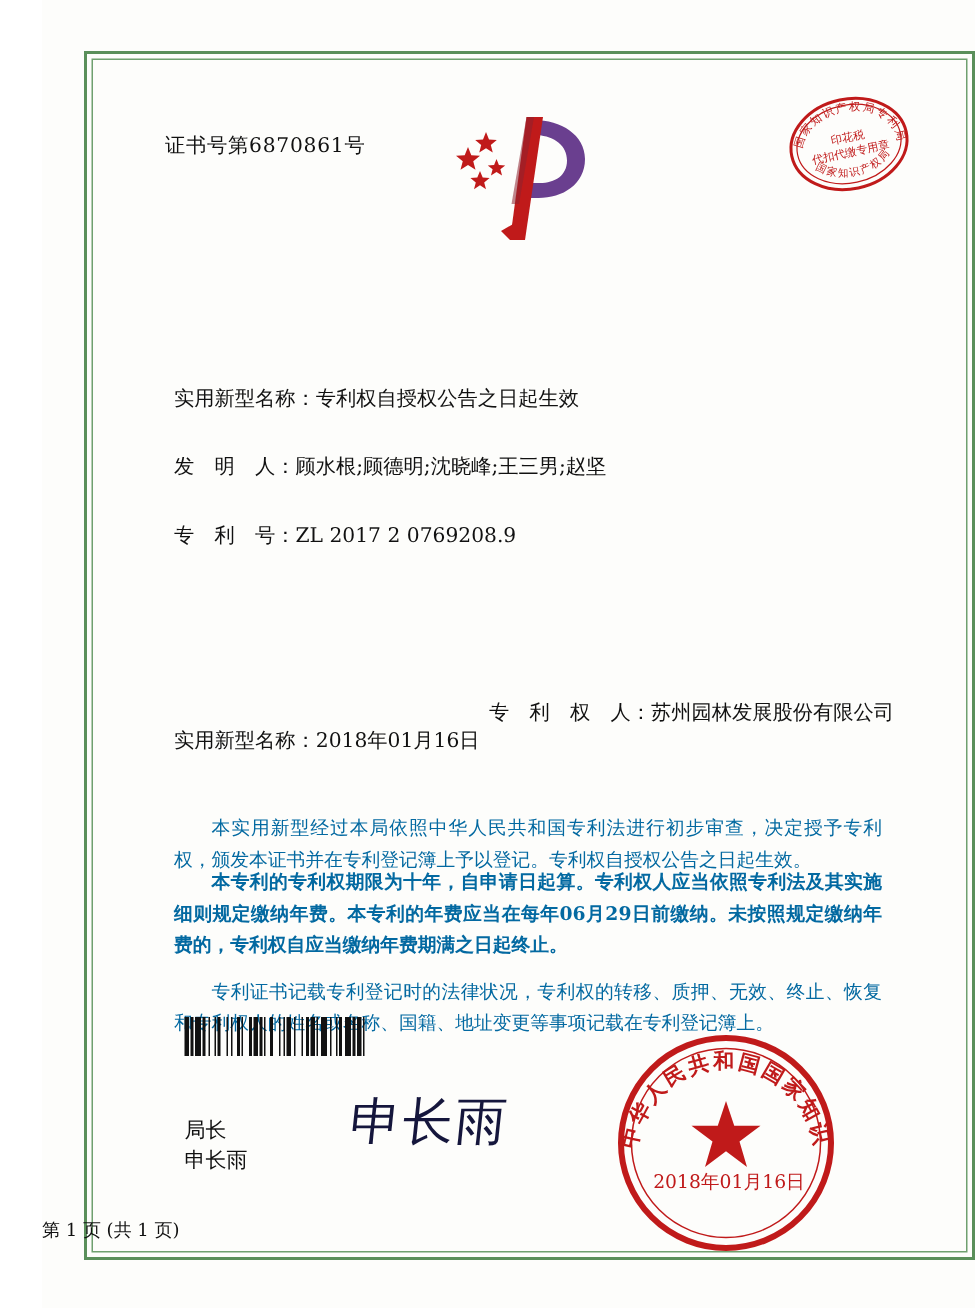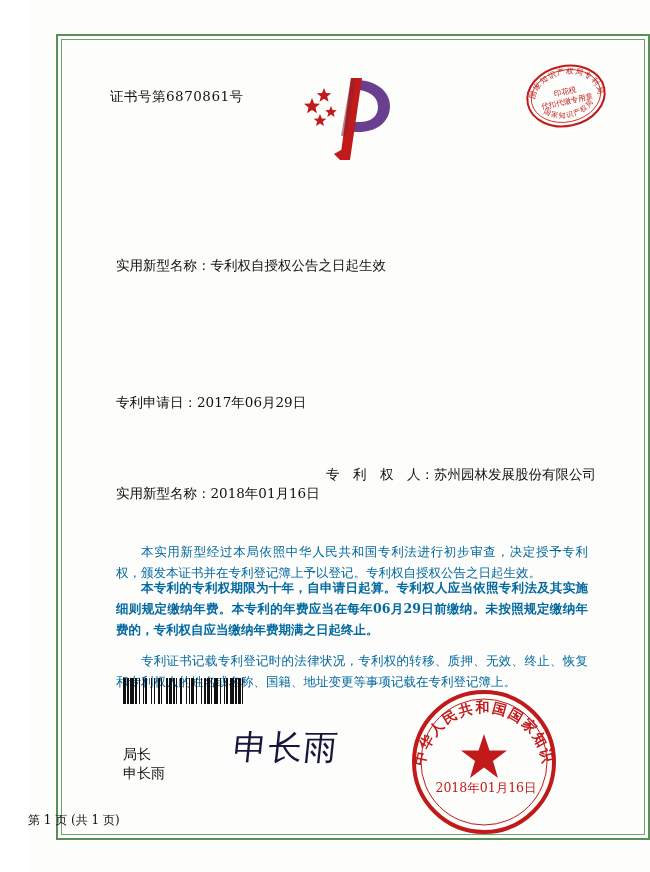--- a/index.html
+++ b/index.html
@@ -250,25 +250,28 @@
         </text>
       </g>
     </svg>
   </div>
 
 
   <div class="field-row" id="row-name">
     <span class="field-label">实用新型名称：</span><span class="field-value">专利权自授权公告之日起生效</span>
   </div>
 
-
-
-  <div class="field-row" id="row-appdate">
-    <span class="field-label">专利申请日：</span><span class="field-value">2017年06月29日</span>
-  </div>
+  <div class="field-row" id="row-inventor">
+    <span class="field-label">发　明　人：</span><span class="field-value">顾水根;顾德明;沈晓峰;王三男;赵坚</span>
+  </div>
+
+  <div class="field-row" id="row-patentno">
+    <span class="field-label">专　利　号：</span><span class="field-value">ZL 2017 2 0769208.9</span>
+  </div>
+
 
   <div class="field-row" id="row-owner">
     <span class="field-label">专　利　权　人：</span><span class="field-value">苏州园林发展股份有限公司</span>
   </div>
 
   <div class="field-row" id="row-pubdate">
     <span class="field-label">实用新型名称：</span><span class="field-value">2018年01月16日</span>
   </div>
 
   <p class="para" id="para1">本实用新型经过本局依照中华人民共和国专利法进行初步审查，决定授予专利权，颁发本证书并在专利登记簿上予以登记。专利权自授权公告之日起生效。</p>

